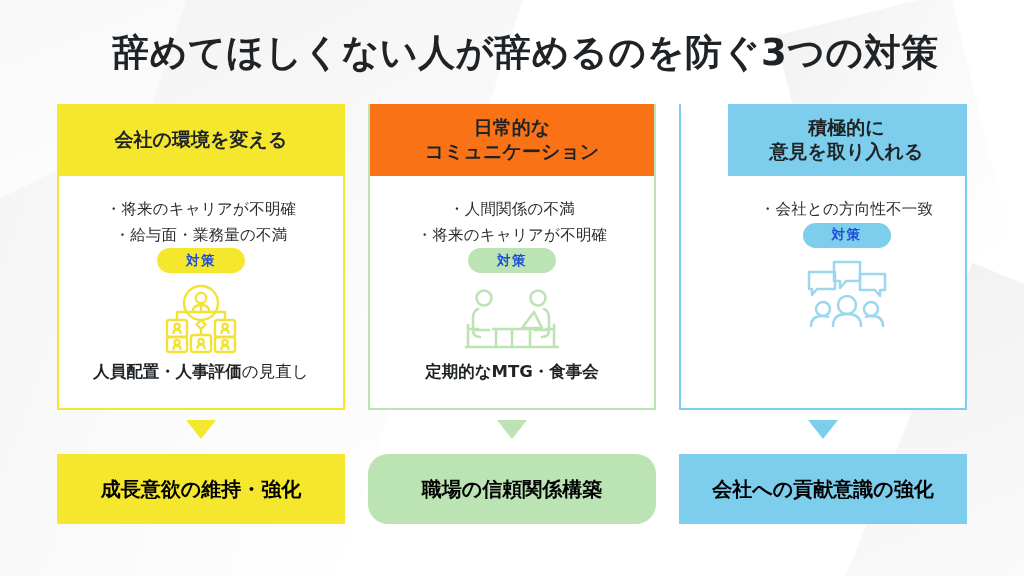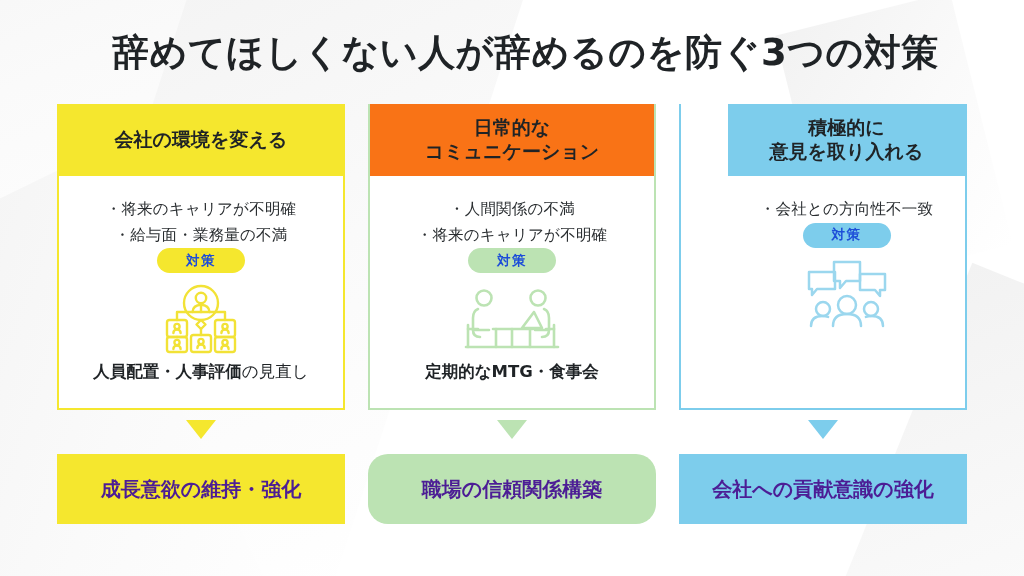--- a/index.html
+++ b/index.html
@@ -202,21 +202,21 @@
     justify-content: space-between;
   }
   .result-box {
     width: 288px;
     height: 70px;
     display: flex;
     align-items: center;
     justify-content: center;
     font-size: 20px;
     font-weight: bold;
-    color: #4c1d95;
+    color: #000000;
     white-space: nowrap;
     font-family: "DejaVu Sans", "Liberation Sans", sans-serif;
   }
 </style>
 </head>
 <body>
 
 <div class="slide">
 
   <div class="bg-texture">

